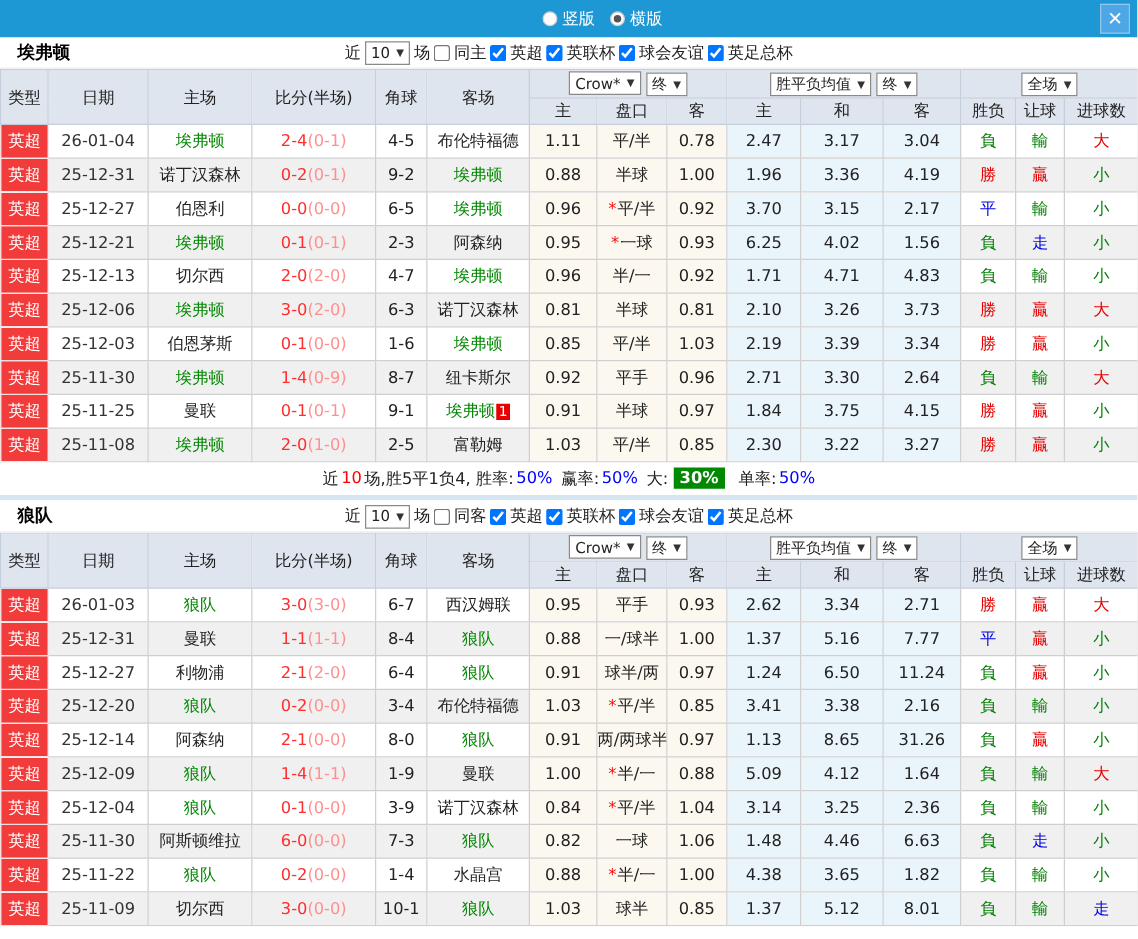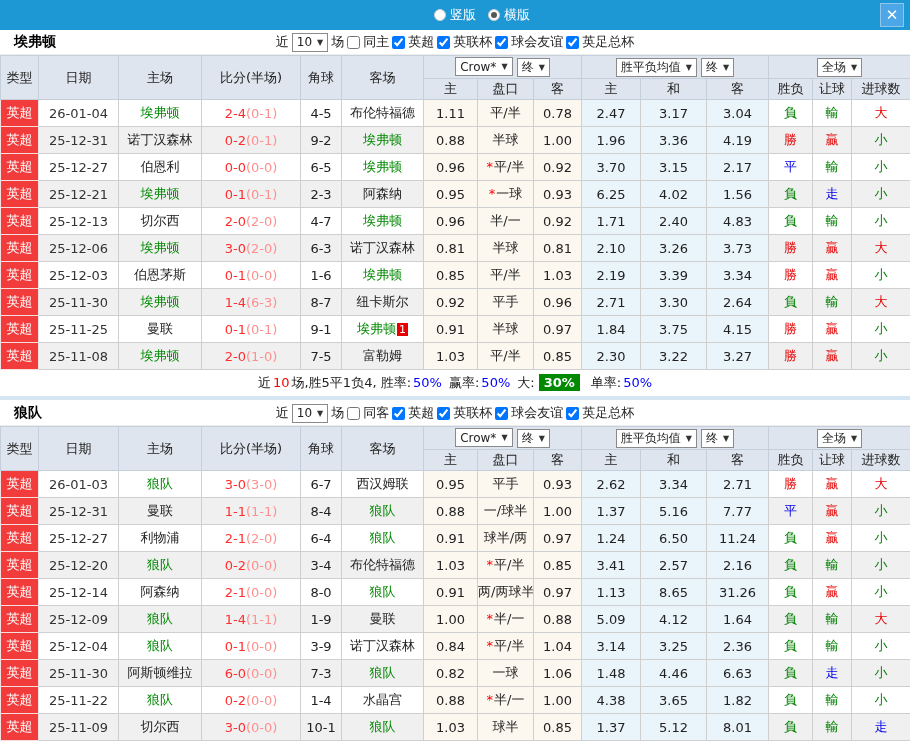--- a/index.html
+++ b/index.html
@@ -265,21 +265,21 @@
           <td class="league-cell">英超</td>
           <td class="date-cell">25-12-13</td>
           <td><span>切尔西</span></td>
           <td><span class="ft">2-0</span><span class="ht">(2-0)</span></td>
           <td>4-7</td>
           <td><span class="focus-team">埃弗顿</span></td>
           <td class="cream">0.96</td>
           <td class="cream">半/一</td>
           <td class="cream">0.92</td>
           <td class="blueish">1.71</td>
-          <td class="blueish">2.40</td>
+          <td class="blueish">4.71</td>
           <td class="blueish">4.83</td>
           <td class="c-green">負</td>
           <td class="c-green">輸</td>
           <td class="c-green">小</td>
         </tr>
         <tr>
           <td class="league-cell">英超</td>
           <td class="date-cell">25-12-06</td>
           <td><span class="focus-team">埃弗顿</span></td>
           <td><span class="ft">3-0</span><span class="ht">(2-0)</span></td>
@@ -309,21 +309,21 @@
           <td class="blueish">3.39</td>
           <td class="blueish">3.34</td>
           <td class="c-red">勝</td>
           <td class="c-red">贏</td>
           <td class="c-green">小</td>
         </tr>
         <tr>
           <td class="league-cell">英超</td>
           <td class="date-cell">25-11-30</td>
           <td><span class="focus-team">埃弗顿</span></td>
-          <td><span class="ft">1-4</span><span class="ht">(6-3)</span></td>
+          <td><span class="ft">1-4</span><span class="ht">(0-9)</span></td>
           <td>8-7</td>
           <td><span>纽卡斯尔</span></td>
           <td class="cream">0.92</td>
           <td class="cream">平手</td>
           <td class="cream">0.96</td>
           <td class="blueish">2.71</td>
           <td class="blueish">3.30</td>
           <td class="blueish">2.64</td>
           <td class="c-green">負</td>
           <td class="c-green">輸</td>
@@ -344,21 +344,21 @@
           <td class="blueish">4.15</td>
           <td class="c-red">勝</td>
           <td class="c-red">贏</td>
           <td class="c-green">小</td>
         </tr>
         <tr>
           <td class="league-cell">英超</td>
           <td class="date-cell">25-11-08</td>
           <td><span class="focus-team">埃弗顿</span></td>
           <td><span class="ft">2-0</span><span class="ht">(1-0)</span></td>
-          <td>7-5</td>
+          <td>2-5</td>
           <td><span>富勒姆</span></td>
           <td class="cream">1.03</td>
           <td class="cream">平/半</td>
           <td class="cream">0.85</td>
           <td class="blueish">2.30</td>
           <td class="blueish">3.22</td>
           <td class="blueish">3.27</td>
           <td class="c-red">勝</td>
           <td class="c-red">贏</td>
           <td class="c-green">小</td>
@@ -526,21 +526,21 @@
           <td class="league-cell">英超</td>
           <td class="date-cell">25-12-20</td>
           <td><span class="focus-team">狼队</span></td>
           <td><span class="ft">0-2</span><span class="ht">(0-0)</span></td>
           <td>3-4</td>
           <td><span>布伦特福德</span></td>
           <td class="cream">1.03</td>
           <td class="cream"><span class="star">*</span>平/半</td>
           <td class="cream">0.85</td>
           <td class="blueish">3.41</td>
-          <td class="blueish">2.57</td>
+          <td class="blueish">3.38</td>
           <td class="blueish">2.16</td>
           <td class="c-green">負</td>
           <td class="c-green">輸</td>
           <td class="c-green">小</td>
         </tr>
         <tr>
           <td class="league-cell">英超</td>
           <td class="date-cell">25-12-14</td>
           <td><span>阿森纳</span></td>
           <td><span class="ft">2-1</span><span class="ht">(0-0)</span></td>

